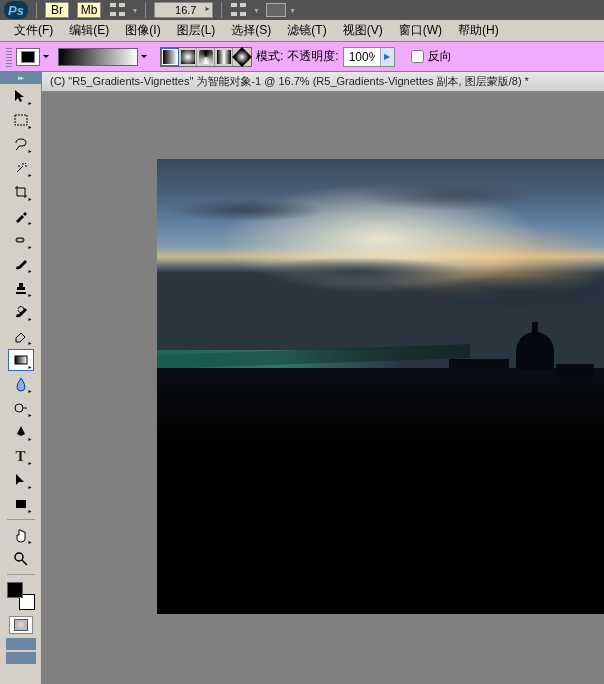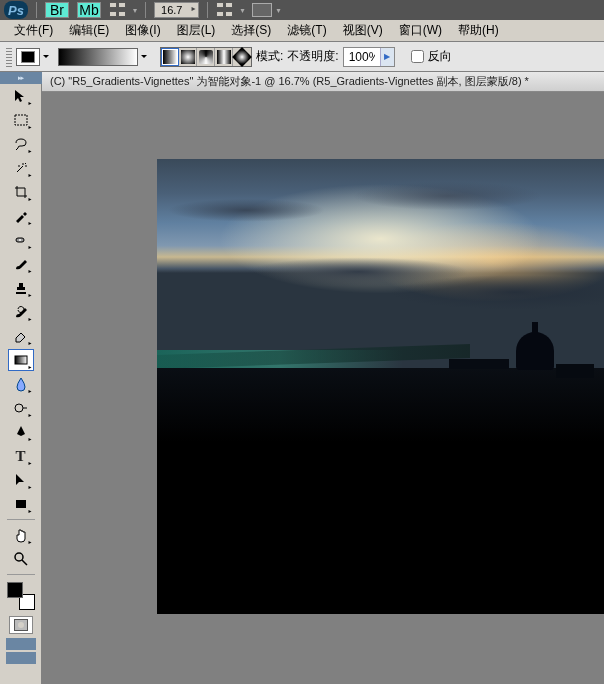--- a/index.html
+++ b/index.html
@@ -1,32 +1,32 @@
 <!DOCTYPE html>
 <html><head>
 <meta charset="utf-8">
 <style>
 * { margin: 0; padding: 0; box-sizing: border-box; font-family: "Microsoft YaHei", sans-serif; }
 body { background: #535353; width: 604px; height: 684px; overflow: hidden; font-size: 12px; color: #000; }
 
 .top-app-bar { background: #535353; height: 20px; display: flex; align-items: center; padding: 0 4px; gap: 8px; }
 .ps-logo { width: 24px; height: 18px; background: #0a3a5a; color: #7fb8e0; display: flex; align-items: center; justify-content: center; font-weight: bold; font-size: 13px; border-radius: 8px; font-style: italic; }
-.top-icon-btn { width: 24px; height: 16px; background: #5eead4; border: 1px solid #888; display: flex; align-items: center; justify-content: center; font-size: 14px; }
-.top-zoom { background: #d4d0c8; border: 1px solid #888; padding: 1px 16px 1px 6px; font-size: 11px; position: relative; }
+.top-icon-btn { width: 24px; height: 16px; background: #fef9c3; border: 1px solid #888; display: flex; align-items: center; justify-content: center; font-size: 12px; }
+.top-zoom { background: #d4d0c8; border: 1px solid #888; padding: 1px 16px 1px 20px; font-size: 11px; position: relative; }
 .top-zoom::after { content: "▸"; position: absolute; right: 3px; top: 1px; font-size: 8px; color: #444; }
 .top-grid-icon { width: 20px; height: 16px; display: flex; flex-wrap: wrap; gap: 1px; }
 .top-grid-icon span { width: 8px; height: 6px; background: #d4d0c8; border: 1px solid #555; }
 .screen-icon { width: 20px; height: 14px; border: 1px solid #aaa; background: #666; position: relative; }
 .dd-arrow { font-size: 8px; color: #aaa; margin-left: -4px; }
 .vsep { width: 1px; height: 16px; background: #888; }
 
 .menu-bar { background: #d4d0c8; height: 22px; display: flex; align-items: center; padding: 0 6px; border-bottom: 1px solid #808080; }
 .menu-item { padding: 2px 8px; cursor: default; }
 
-.options-bar { background: #e5e5e5; height: 30px; display: flex; align-items: center; padding: 0 6px; gap: 4px; border-bottom: 1px solid #808080; }
+.options-bar { background: #f0abfc; height: 30px; display: flex; align-items: center; padding: 0 6px; gap: 4px; border-bottom: 1px solid #808080; }
 .opt-grip { width: 6px; height: 20px; background: repeating-linear-gradient(0deg, #888, #888 1px, transparent 1px, transparent 3px); }
 .swatch-box { width: 24px; height: 18px; border: 1px solid #666; display: flex; align-items: center; justify-content: center; background: #fff; position: relative; }
 .swatch-box::after { content: ""; position: absolute; right: -10px; top: 6px; border: 3px solid transparent; border-top-color: #000; }
 .fg-swatch { width: 14px; height: 12px; background: #000; border: 1px solid #888; }
 .grad-picker { width: 80px; height: 18px; border: 1px solid #666; background: linear-gradient(90deg, #000, #fff); position: relative; }
 .grad-picker::after { content: ""; position: absolute; right: -10px; top: 6px; border: 3px solid transparent; border-top-color: #000; }
 .grad-type-group { display: flex; gap: 0; border: 1px solid #666; }
 .grad-type { width: 18px; height: 18px; background: #d4d0c8; border-right: 1px solid #999; display: flex; align-items: center; justify-content: center; }
 .grad-type:last-child { border-right: none; }
 .grad-type.active { background: #fff; border: 1px solid #316ac5; }

